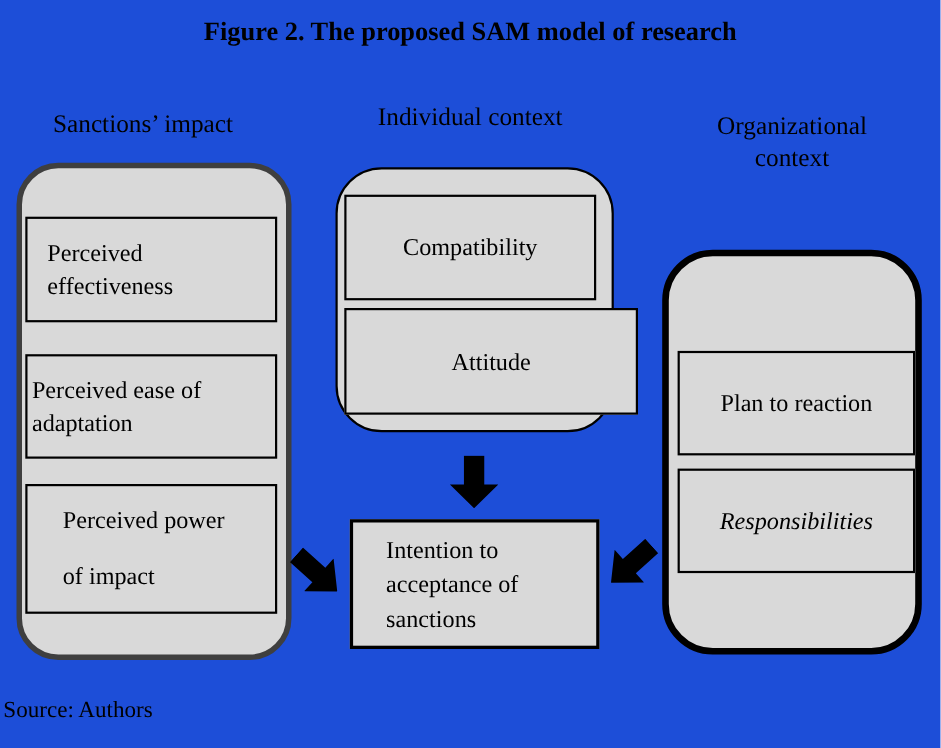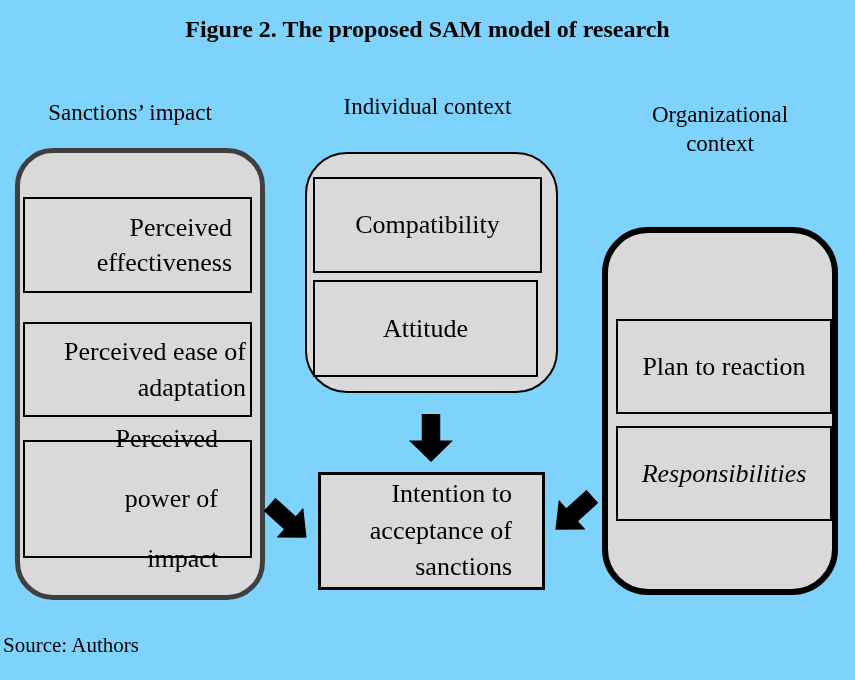--- a/index.html
+++ b/index.html
@@ -1,20 +1,20 @@
 <!DOCTYPE html>
 <html><head>
 <meta charset="utf-8">
 <style>
   html, body { margin: 0; padding: 0; background: #ffffff; }
   .canvas {
     position: relative;
     width: 855px;
     height: 680px;
-    background: #7dd3fc;
+    background: #1d4ed8;
     font-family: "Liberation Serif", "DejaVu Serif", serif;
     color: #000000;
     overflow: hidden;
   }
   .title {
     position: absolute;
     left: 0; top: 16px; width: 855px;
     text-align: center;
     font-weight: bold;
     font-size: 24px;
@@ -48,31 +48,31 @@
   }
 
   .box {
     position: absolute;
     background: #d9d9d9;
     border: 2px solid #000000;
     box-sizing: border-box;
     display: flex;
     align-items: center;
     justify-content: center;
-    text-align: right;
-    font-size: 26px;
+    text-align: left;
+    font-size: 22px;
     line-height: 1.35;
   }
   
   .b-effect { left: 3px; top: 44px;  width: 229px; height: 96px;  padding: 0 18px; }
   .b-ease   { left: 3px; top: 169px; width: 229px; height: 95px;  padding: 0 4px; }
   .b-power  { left: 3px; top: 287px; width: 229px; height: 118px; padding: 0 32px; line-height: 2.3; }
   
   .b-compat { left: 6px; top: 23px;  width: 229px; height: 96px; }
-  .b-att    { left: 6px; top: 126px; width: 225px; height: 97px; }
+  .b-att    { left: 6px; top: 126px; width: 267px; height: 97px; }
   
   .b-plan   { left: 8px; top: 86px;  width: 216px; height: 95px; }
   .b-resp   { left: 8px; top: 193px; width: 216px; height: 95px; font-style: italic; }
 
   .center-box {
     left: 318px; top: 472px; width: 227px; height: 118px;
     border-width: 3px;
     padding: 0 30px;
     line-height: 1.42;
   }

